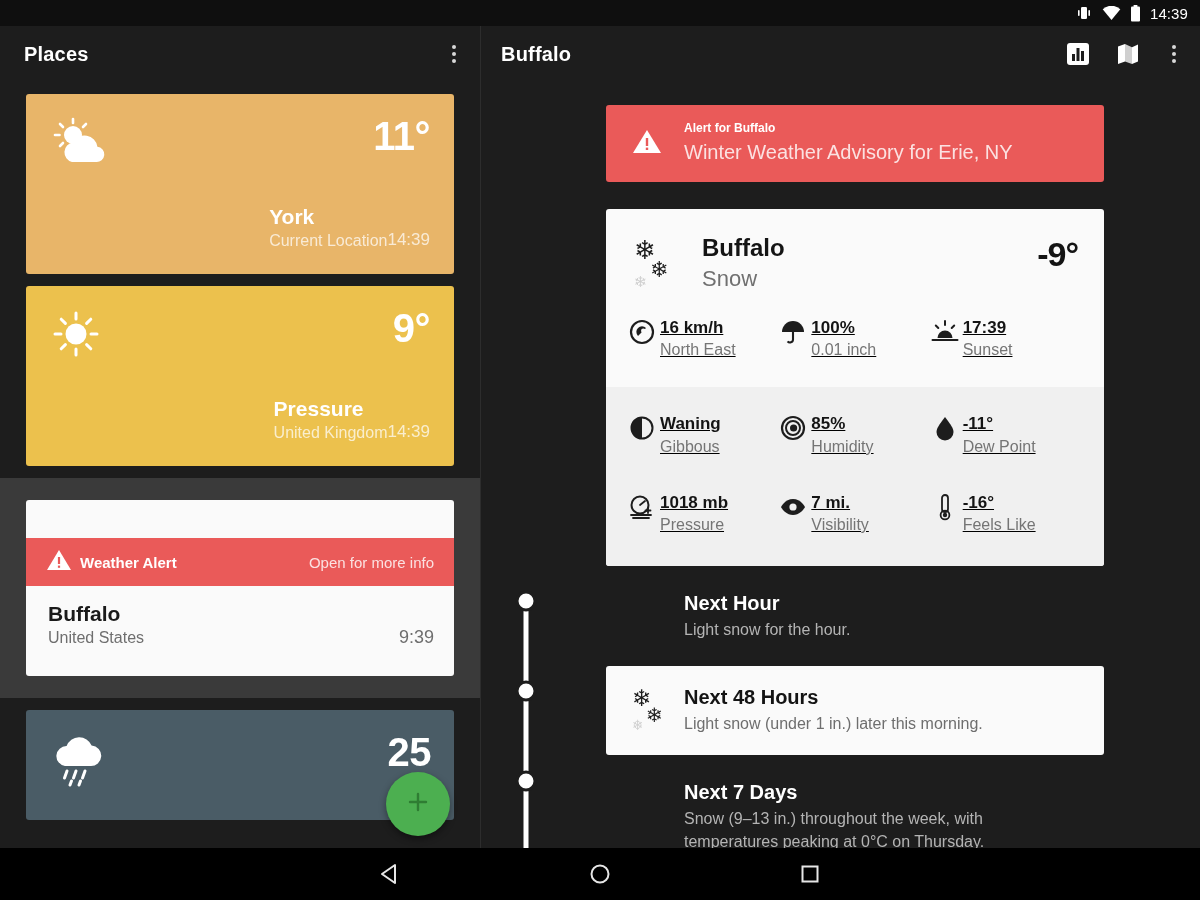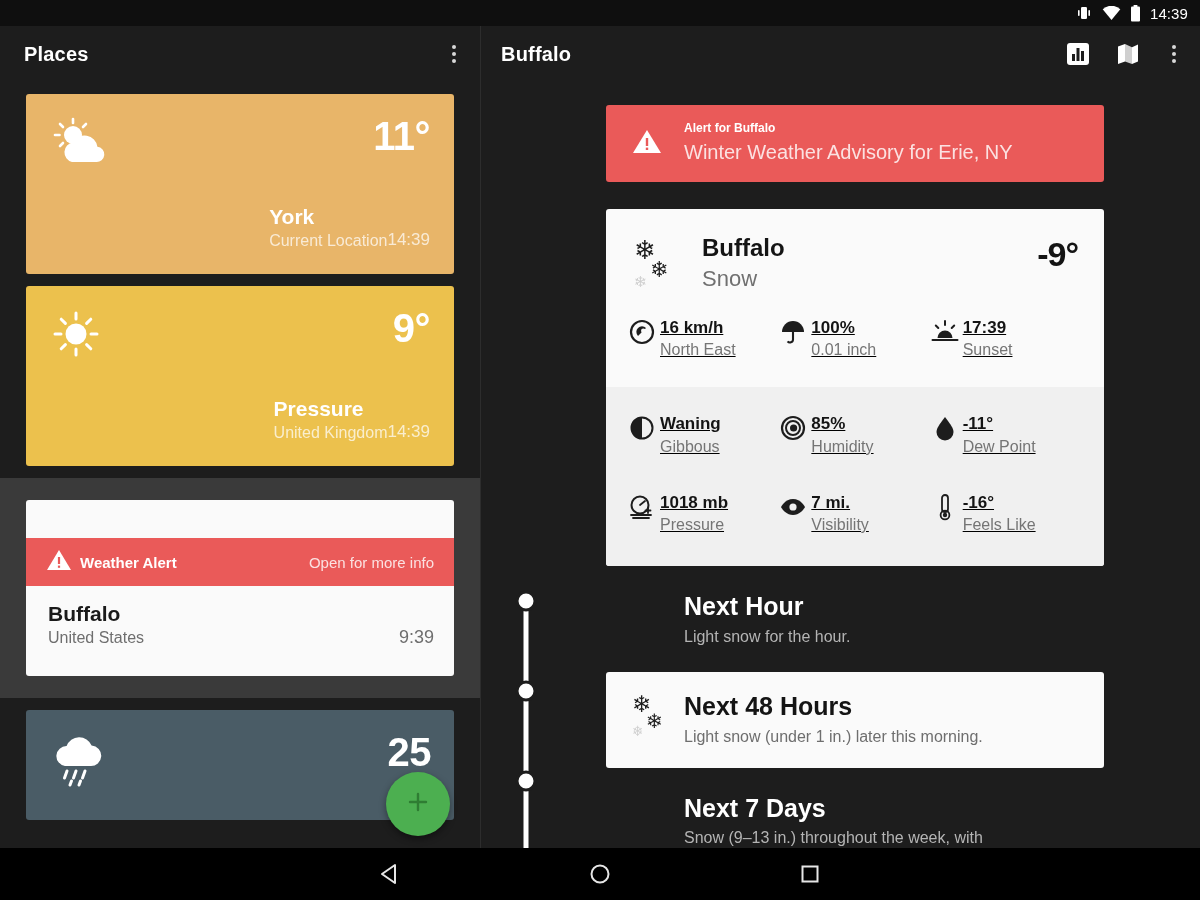--- a/index.html
+++ b/index.html
@@ -103,21 +103,21 @@
   .m-icon{ width:28px; height:28px; flex:0 0 28px; display:flex;
            align-items:center; justify-content:center; padding-top:2px; }
   .m-val{ color:#141414; font-size:17px; font-weight:bold; line-height:1.3; }
   .m-lab{ color:#757575; font-size:16px; line-height:1.4; }
 
   
   .tl-entry{ position:relative; margin:0 96px 0 125px; }
   .tl-entry .tl-inner{ padding:18px 26px 20px 78px; }
   .tl-entry.dark .tl-inner{ background:transparent; }
   .tl-entry.light{ background:#fafafa; border-radius:3px; }
-  .tl-title{ font-size:25px; font-weight:bold; line-height:1.3; }
+  .tl-title{ font-size:20px; font-weight:bold; line-height:1.3; }
   .tl-desc{ font-size:16px; line-height:1.45; margin-top:2px; }
   .tl-entry.dark .tl-title{ color:#ffffff; }
   .tl-entry.dark .tl-desc{ color:#b4b4b4; }
   .tl-entry.light .tl-title{ color:#141414; }
   .tl-entry.light .tl-desc{ color:#6e6e6e; }
 
   
   .rail{ position:absolute; left:0; top:0; width:719px; height:766px; pointer-events:none; }
 
   .tl-snow{ position:absolute; left:22px; top:16px; }

